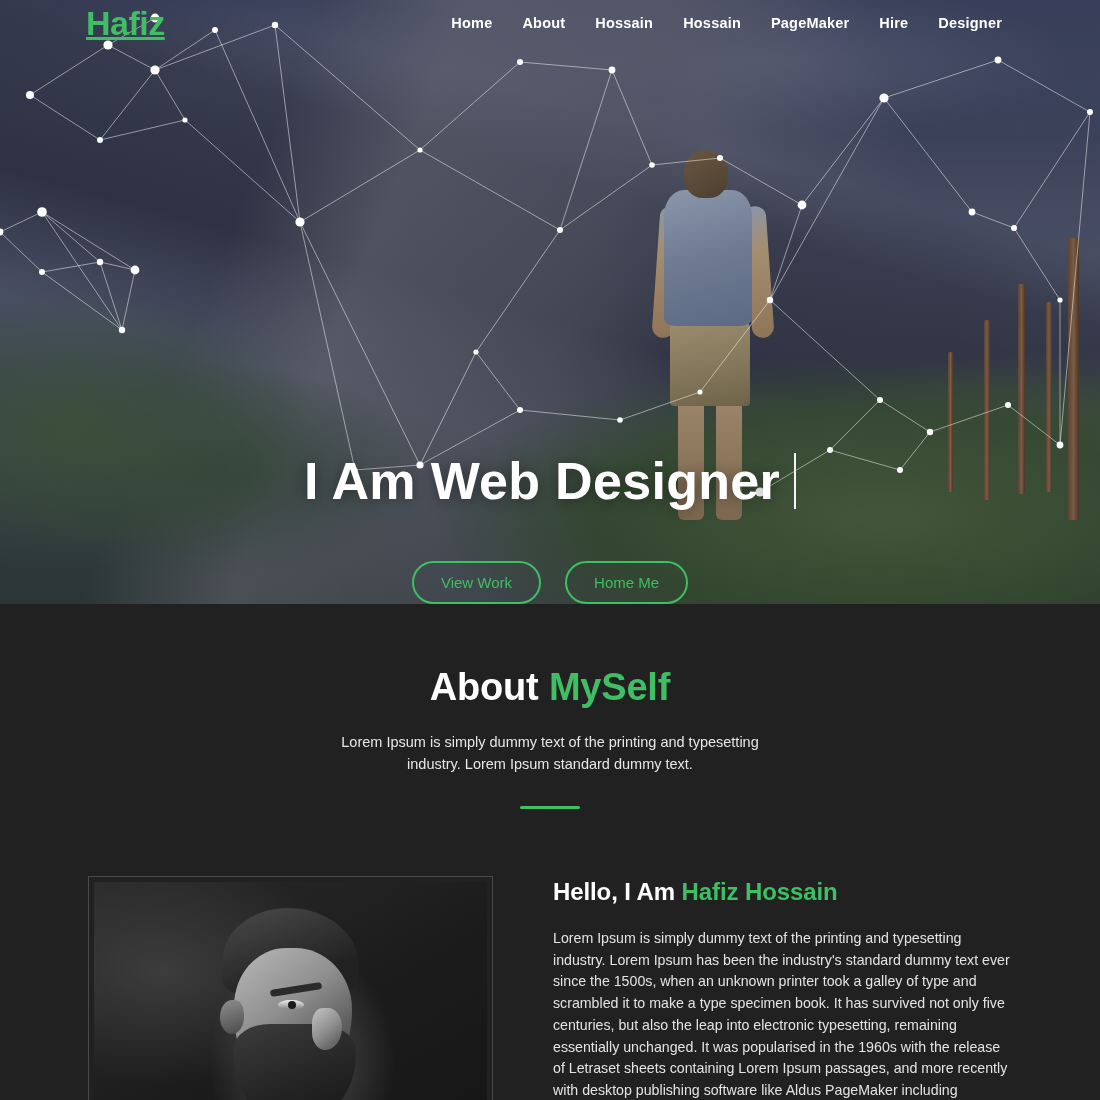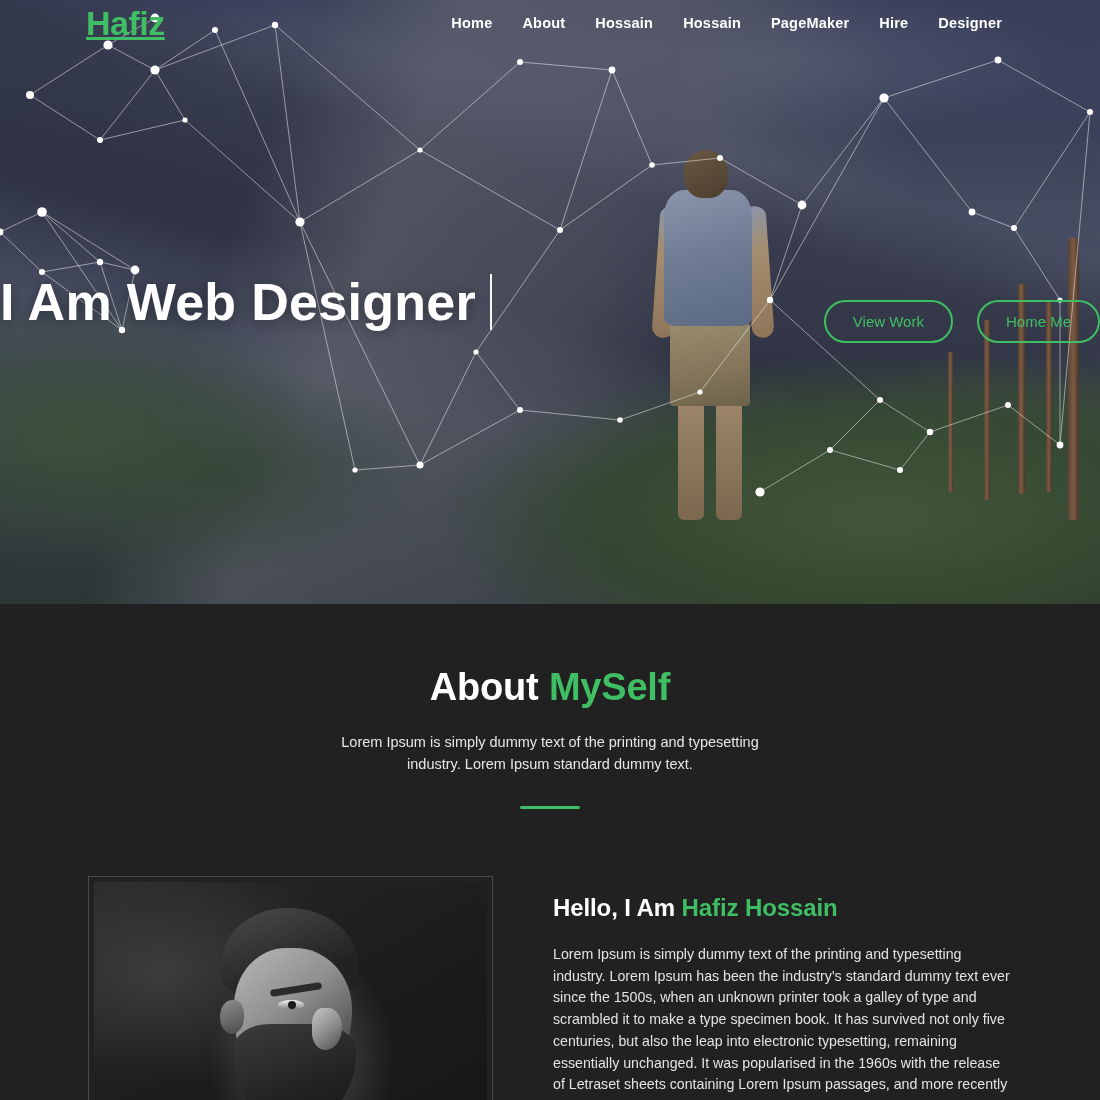--- a/index.html
+++ b/index.html
@@ -72,34 +72,34 @@
   .hp-leg-l { position: absolute; left: 30px; top: 250px; width: 26px; height: 120px; background: linear-gradient(180deg,#9c8569 0%,#7c684f 100%); border-radius: 6px; }
   .hp-leg-r { position: absolute; left: 68px; top: 250px; width: 26px; height: 120px; background: linear-gradient(180deg,#9c8569 0%,#7c684f 100%); border-radius: 6px; }
 
   
   .fence { position: absolute; right: 0; top: 180px; width: 160px; height: 340px; }
   .fence i { position: absolute; display: block; background: linear-gradient(90deg,#5c4334,#7b5b44,#4a362a); border-radius: 2px; }
 
   
   .net { position: absolute; inset: 0; }
 
-  .hero-content { position: absolute; inset: 0; display: flex; 
-                  align-items: center; justify-content: space-between; }
+  .hero-content { position: absolute; inset: 0; display: flex; flex-direction: column;
+                  align-items: center; justify-content: flex-end; }
   .hero-title-row { display: flex; align-items: center; }
   .hero-title {
     font-size: 52px; font-weight: 700; color: #ffffff; letter-spacing: 0.3px;
     text-shadow: 0 2px 14px rgba(0,0,0,0.38);
   }
   .type-caret { display: inline-block; width: 2px; height: 56px; background: #ffffff;
                 margin-left: 14px; opacity: .95; }
   .hero-buttons { display: flex; gap: 24px; margin-top: 38px; }
   .btn-outline {
     min-width: 110px; padding: 11px 27px; border: 2px solid #3fbe63; border-radius: 30px;
     color: #3fbe63; font-size: 15px; font-weight: 500; background: transparent;
-    cursor: pointer; font-family: "Liberation Sans", sans-serif;
+    cursor: pointer; font-family: "Liberation Sans", sans-serif; margin-top: 12px;
   }
 
   
   .navbar {
     position: absolute; top: 0; left: 0; right: 0; height: 46px; z-index: 6;
     display: flex; align-items: center; padding: 0 98px 0 86px;
   }
   .logo { font-size: 34px; font-weight: 700; color: #3fbe63; letter-spacing: -0.5px; line-height: 1; }
   .nav-links { margin-left: auto; display: flex; gap: 30px; align-items: center; }
   .nav-link { color: #ffffff; font-size: 14.5px; font-weight: 700; text-decoration: none;
@@ -149,21 +149,21 @@
   .pf-neck { position: absolute; left: 158px; top: 222px; width: 86px; height: 46px;
              background: linear-gradient(180deg,#6e6e6e,#3a3a3a); }
   .pf-collar{position: absolute; left: 126px; top: 246px; width: 152px; height: 46px;
              border-radius: 50% 50% 18% 18% / 70% 70% 20% 20%;
              background: linear-gradient(170deg,#2e2e2e,#141414); }
   .pf-body { position: absolute; left: 54px; top: 276px; width: 300px; height: 70px;
              border-radius: 52% 52% 0 0 / 46% 46% 0 0;
              background: linear-gradient(170deg,#232323 0%,#101010 100%); }
 
   .about-text { flex: 1; min-width: 0; padding-top: 2px; }
-  .about-h3 { font-size: 24px; font-weight: 700; color: #ffffff; letter-spacing: -0.1px; margin-top: 16px; }
+  .about-h3 { font-size: 24px; font-weight: 700; color: #ffffff; letter-spacing: -0.1px; }
   .about-h3 .accent { color: #3fbe63; }
   .about-p { margin-top: 22px; font-size: 14.2px; line-height: 1.53; color: #e3e3e3; }
 
   .info-list { margin-top: 26px; }
   .info-row { display: flex; font-size: 14.2px; line-height: 1.5; }
   .info-key { width: 116px; flex: 0 0 116px; font-weight: 700; color: #ffffff; }
   .info-val { color: #e3e3e3; }
 </style>
 </head>
 <body>

